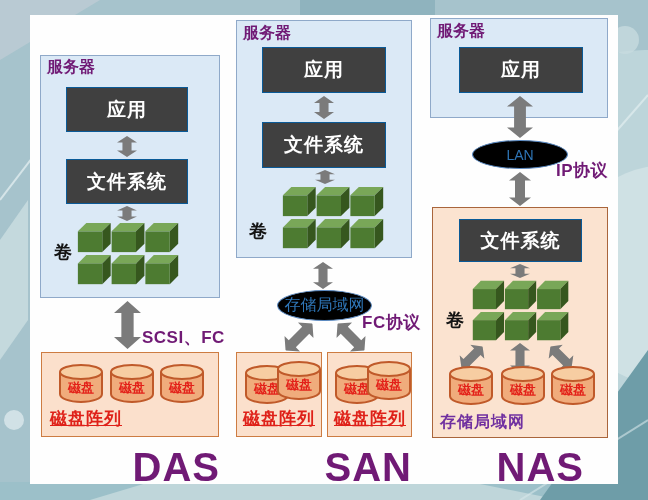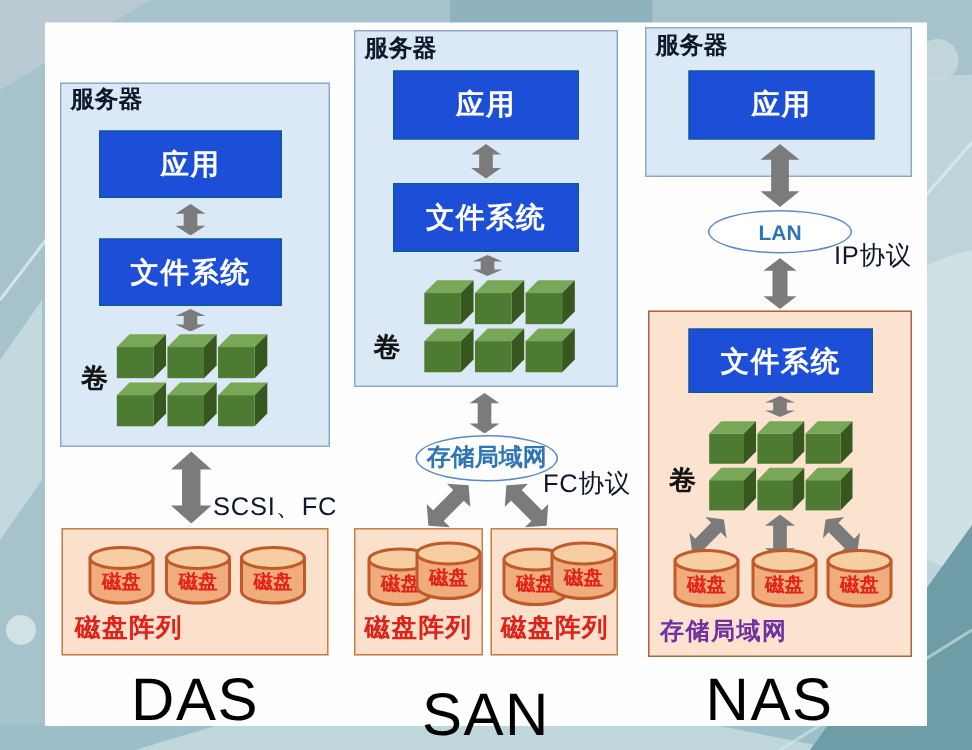--- a/index.html
+++ b/index.html
@@ -7,34 +7,34 @@
     position:relative;width:648px;height:500px;overflow:hidden;
     font-family:"Liberation Sans","DejaVu Sans",sans-serif;
     -webkit-font-smoothing:antialiased;
   }
   .bg{position:absolute;left:0;top:0;width:648px;height:500px;}
   .panel{position:absolute;left:30px;top:15px;width:588px;height:469px;background:#fefefe;}
   .serverbox{position:absolute;background:#dbe9f6;border:1.5px solid #8fa9c9;box-sizing:border-box;}
   .arraybox{position:absolute;background:#fbe0cc;border:1.5px solid #cd7c42;box-sizing:border-box;}
   .fsrvbox{position:absolute;background:#fbe3d0;border:1.5px solid #a9653c;box-sizing:border-box;}
   .bluebox{
-    position:absolute;background:#1d4ed8;border:1px solid #0a5a97;box-sizing:border-box;
+    position:absolute;background:#404040;border:1px solid #0a5a97;box-sizing:border-box;
     color:#ffffff;font-weight:bold;font-size:19px;
     display:flex;align-items:center;justify-content:center;letter-spacing:1px;
   }
-  .srv-label{position:absolute;color:#0f172a;font-weight:bold;font-size:16px;line-height:1;}
+  .srv-label{position:absolute;color:#701a75;font-weight:bold;font-size:16px;line-height:1;}
   .vol-label{position:absolute;color:#141414;font-weight:bold;font-size:18px;line-height:1;}
-  .link-label{position:absolute;color:#0f172a;font-weight:normal;font-size:17px;line-height:1;letter-spacing:0.5px;}
-  .array-label{position:absolute;color:#df2119;font-weight:bold;font-size:17px;line-height:1;letter-spacing:1px;}
+  .link-label{position:absolute;color:#701a75;font-weight:bold;font-size:17px;line-height:1;letter-spacing:0.5px;}
+  .array-label{position:absolute;color:#df2119;font-weight:bold;font-size:17px;line-height:1;letter-spacing:1px;text-decoration:underline;}
   .fsrv-label{position:absolute;color:#7030a0;font-weight:bold;font-size:16px;line-height:1;letter-spacing:1px;}
-  .arch-label{position:absolute;color:#000000;font-weight:normal;font-size:40px;line-height:1;text-align:center;letter-spacing:1px;}
+  .arch-label{position:absolute;color:#701a75;font-weight:bold;font-size:40px;line-height:1;text-align:right;letter-spacing:1px;}
   .net-ellipse{
-    position:absolute;background:#ffffff;border:1.6px solid #5b8ac2;border-radius:50%;
+    position:absolute;background:#000000;border:1.6px solid #5b8ac2;border-radius:50%;
     display:flex;align-items:center;justify-content:center;box-sizing:border-box;
-    color:#2e75b6;font-weight:bold;
+    color:#2e75b6;font-weight:normal;
   }
   .varr{position:absolute;}
   .rot45{transform:rotate(45deg);}
   .rotm45{transform:rotate(-45deg);}
   .cubes{position:absolute;}
   .disk{position:absolute;}
   .disk-text{font-family:"Liberation Sans","DejaVu Sans",sans-serif;font-weight:bold;font-size:13px;fill:#e32119;}
 </style>
 </head>
 <body>
@@ -166,21 +166,21 @@
       <ellipse cx="23" cy="9" rx="21" ry="7" fill="#f7cda2" stroke="#c05a2a" stroke-width="2"></ellipse>
       <text x="23" y="29" text-anchor="middle" class="disk-text">磁盘</text>
     </svg>
     <svg class="disk" style="left:366px;top:360px" width="46" height="42" viewBox="0 0 46 42">
       <path d="M2 9 L2 31 A21 8 0 0 0 44 31 L44 9" fill="#f0ac7c" stroke="#c05a2a" stroke-width="2"></path>
       <ellipse cx="23" cy="9" rx="21" ry="7" fill="#f7cda2" stroke="#c05a2a" stroke-width="2"></ellipse>
       <text x="23" y="29" text-anchor="middle" class="disk-text">磁盘</text>
     </svg>
     <div class="array-label" style="left:243px;top:410px">磁盘阵列</div>
     <div class="array-label" style="left:334px;top:410px">磁盘阵列</div>
-    <div class="arch-label" style="left:236px;top:457px;width:176px">SAN</div>
+    <div class="arch-label" style="left:236px;top:447px;width:176px">SAN</div>
   </div>
 
   
   <div style="display:contents">
     <div class="serverbox" style="left:430px;top:18px;width:178px;height:100px"></div>
     <div class="srv-label" style="left:437px;top:23px">服务器</div>
     <div class="bluebox" style="left:459px;top:47px;width:124px;height:46px">应用</div>
     <svg class="varr" style="left:507px;top:96px;width:26px;height:42px" viewBox="0 0 22 40" preserveAspectRatio="none">
         <use href="#arrLg"></use>
       </svg>
@@ -216,16 +216,16 @@
       <path d="M2 9 L2 31 A21 8 0 0 0 44 31 L44 9" fill="#f0ac7c" stroke="#c05a2a" stroke-width="2"></path>
       <ellipse cx="23" cy="9" rx="21" ry="7" fill="#f7cda2" stroke="#c05a2a" stroke-width="2"></ellipse>
       <text x="23" y="29" text-anchor="middle" class="disk-text">磁盘</text>
     </svg>
     <svg class="disk" style="left:550px;top:365px" width="46" height="42" viewBox="0 0 46 42">
       <path d="M2 9 L2 31 A21 8 0 0 0 44 31 L44 9" fill="#f0ac7c" stroke="#c05a2a" stroke-width="2"></path>
       <ellipse cx="23" cy="9" rx="21" ry="7" fill="#f7cda2" stroke="#c05a2a" stroke-width="2"></ellipse>
       <text x="23" y="29" text-anchor="middle" class="disk-text">磁盘</text>
     </svg>
     <div class="fsrv-label" style="left:440px;top:414px">存储局域网</div>
-    <div class="arch-label" style="left:424px;top:447px;width:178px">NAS</div>
+    <div class="arch-label" style="left:406px;top:447px;width:178px">NAS</div>
   </div>
 
 </div>
 
 </body></html>

